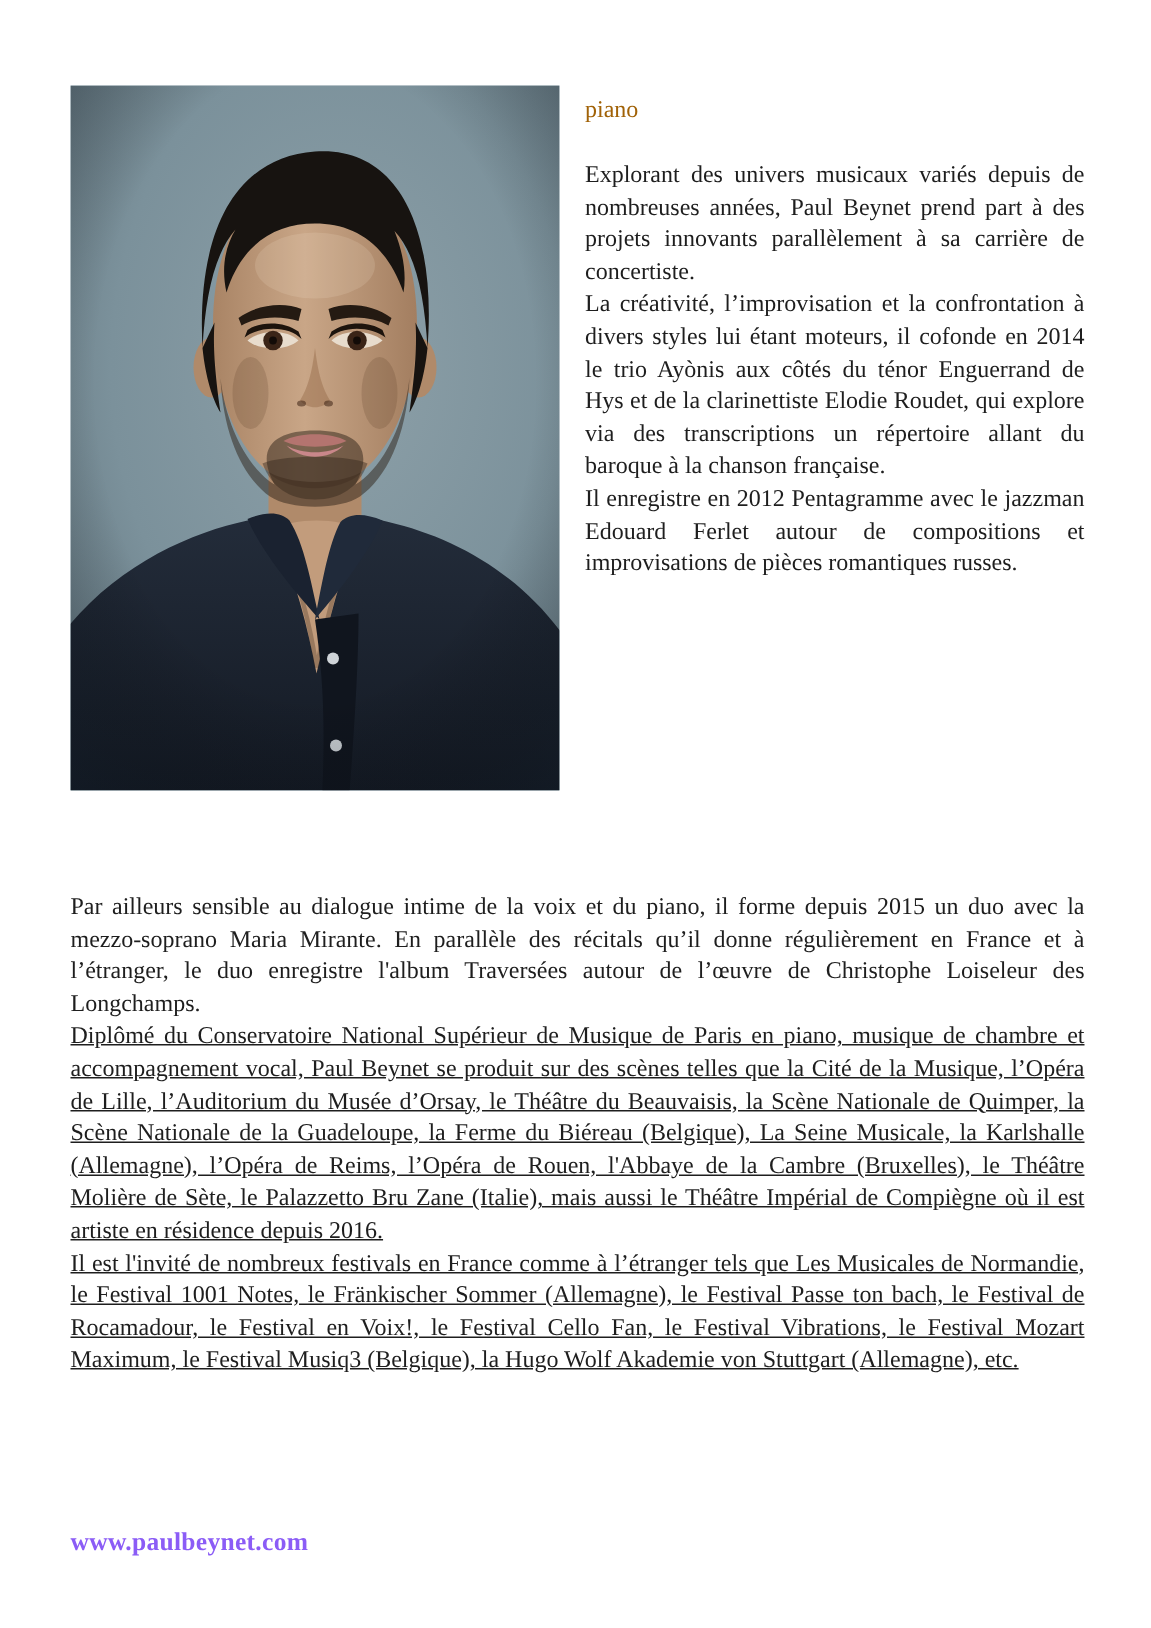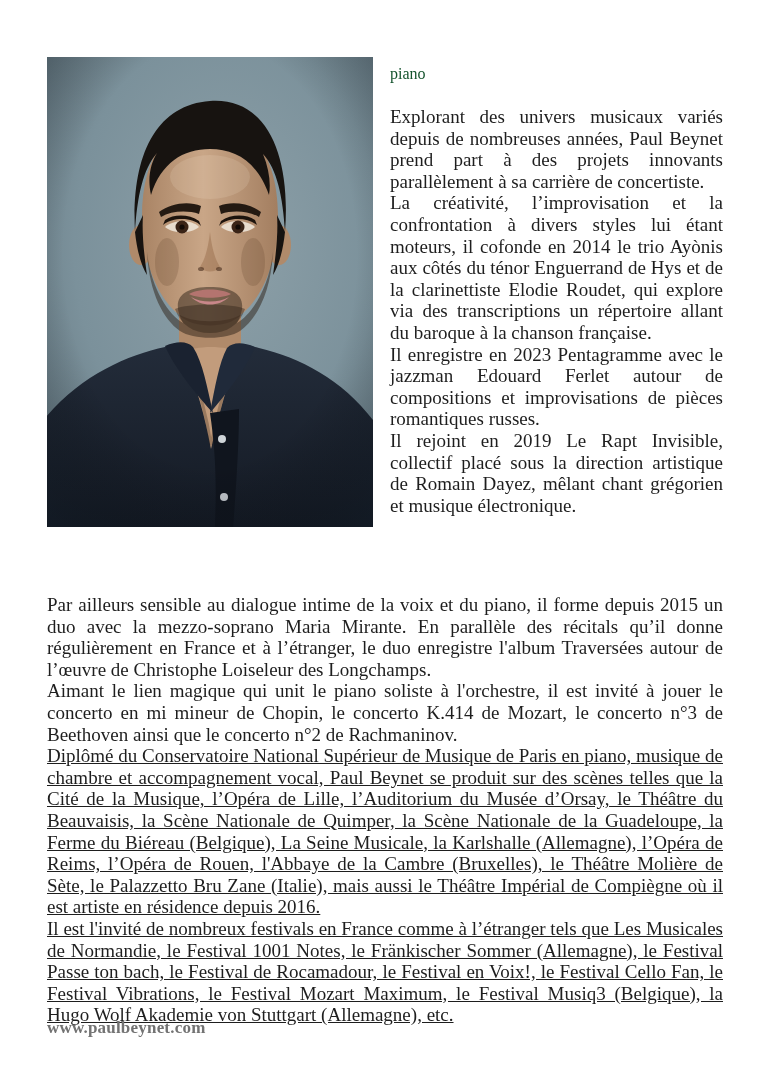--- a/index.html
+++ b/index.html
@@ -17,37 +17,37 @@
     overflow:hidden;background:#7c929c;
   }
   .photo svg{display:block;width:100%;height:100%;}
   .right-col{
     position:absolute;left:390px;top:61px;width:333px;
   }
   .artist-name{
     margin:0;font-size:18.5px;font-weight:bold;color:#9a2c2e;line-height:22px;
   }
   .artist-role{
-    margin:0;font-size:16px;color:#14532d;line-height:21px;margin-top:2px;
+    margin:0;font-size:16px;color:#a16207;line-height:21px;margin-top:2px;
   }
   .bio{margin-top:22px;}
   p.body-par{
     margin:0;
-    font-size:19px;
+    font-size:16px;
     line-height:21.6px;
     text-align:justify;
   }
   .it{}
   .main-block{
     position:absolute;left:47px;top:546px;width:676px;margin-top:48px;
   }
   .gap-before{margin-top:21px;text-decoration:underline;}
   .footer{
     position:absolute;left:47px;top:1018px;
-    font-size:17px;font-weight:bold;color:#737373;
+    font-size:17px;font-weight:bold;color:#8b5cf6;
     letter-spacing:0.2px;
   }
 </style>
 </head>
 <body>
 
 <div class="page">
 
   <div class="photo">
     <svg viewBox="0 0 326 470" preserveAspectRatio="none">
@@ -125,27 +125,25 @@
 
       <rect x="0" y="0" width="326" height="470" fill="url(#vig)"></rect>
     </svg>
   </div>
 
   <div class="right-col">
     <div class="artist-role">piano</div>
     <div class="bio">
       <p class="body-par"><span>Explorant des univers musicaux variés depuis de nombreuses années, Paul Beynet prend part à des projets innovants parallèlement à sa carrière de concertiste.</span></p>
       <p class="body-par"><span>La créativité, l’improvisation et la confrontation à divers styles lui étant moteurs, il cofonde en 2014 le trio Ayònis aux côtés du ténor Enguerrand de Hys et de la clarinettiste Elodie Roudet, qui explore via des transcriptions un répertoire allant du baroque à la chanson française.</span></p>
-      <p class="body-par"><span>Il enregistre en 2023 </span><span class="it">Pentagramme</span><span> avec le jazzman Edouard Ferlet autour de compositions et improvisations de pièces romantiques russes.</span></p>
-      <p class="body-par"><span>Il rejoint en 2019 </span><span class="it">Le Rapt Invisible</span><span>, collectif placé sous la direction artistique de Romain Dayez, mêlant chant grégorien et musique électronique.</span></p>
+      <p class="body-par"><span>Il enregistre en 2012 </span><span class="it">Pentagramme</span><span> avec le jazzman Edouard Ferlet autour de compositions et improvisations de pièces romantiques russes.</span></p>
     </div>
   </div>
 
   <div class="main-block">
     <p class="body-par"><span>Par ailleurs sensible au dialogue intime de la voix et du piano, il forme depuis 2015 un duo avec la mezzo-soprano Maria Mirante. En parallèle des récitals qu’il donne régulièrement en France et à l’étranger, le duo enregistre l'album </span><span class="it">Traversées</span><span> autour de l’œuvre de Christophe Loiseleur des Longchamps.</span></p>
-    <p class="body-par"><span>Aimant le lien magique qui unit le piano soliste à l'orchestre, il est invité à jouer le concerto en mi mineur de Chopin, le concerto K.414 de Mozart, le concerto n°3 de Beethoven ainsi que le concerto n°2 de Rachmaninov.</span></p>
     <p class="body-par gap-before"><span>Diplômé du Conservatoire National Supérieur de Musique de Paris en piano, musique de chambre et accompagnement vocal, Paul Beynet se produit sur des scènes telles que la Cité de la Musique, l’Opéra de Lille, l’Auditorium du Musée d’Orsay, le Théâtre du Beauvaisis, la Scène Nationale de Quimper, la Scène Nationale de la Guadeloupe, la Ferme du Biéreau (Belgique), La Seine Musicale, la Karlshalle (Allemagne), l’Opéra de Reims, l’Opéra de Rouen, l'Abbaye de la Cambre (Bruxelles), le Théâtre Molière de Sète, le Palazzetto Bru Zane (Italie), mais aussi le Théâtre Impérial de Compiègne où il est artiste en résidence depuis 2016.</span></p>
     <p class="body-par gap-before"><span>Il est l'invité de nombreux festivals en France comme à l’étranger tels que Les Musicales de Normandie, le Festival 1001 Notes, le Fränkischer Sommer (Allemagne), le Festival Passe ton bach, le Festival de Rocamadour, le Festival en Voix!, le Festival Cello Fan, le Festival Vibrations, le Festival Mozart Maximum, le Festival Musiq3 (Belgique), la Hugo Wolf Akademie von Stuttgart (Allemagne), etc.</span></p>
   </div>
 
   <div class="footer">www.paulbeynet.com</div>
 
 </div>
 
 </body></html>

